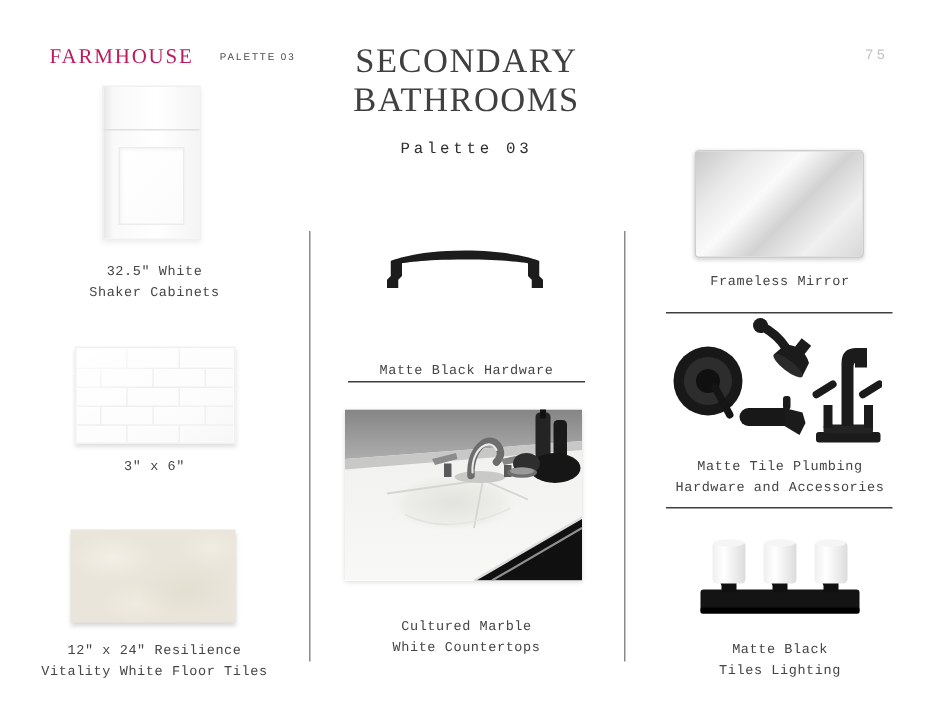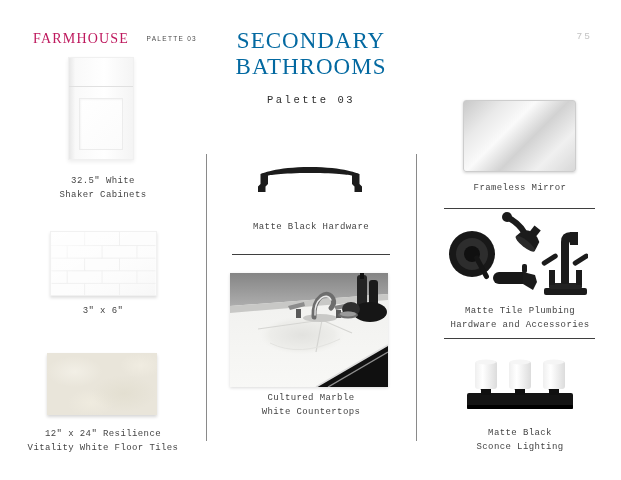--- a/index.html
+++ b/index.html
@@ -5,36 +5,36 @@
   html,body{margin:0;padding:0;background:#ffffff;}
   .board{
     position:relative;width:621px;height:480px;background:#ffffff;overflow:hidden;
     font-family:"Liberation Sans",sans-serif;color:#1d1d1d;
   }
   
   .brand-row{position:absolute;left:33px;top:29px;white-space:nowrap;}
   .brand{font-family:"Liberation Serif",serif;font-size:14px;letter-spacing:1.2px;color:#be185d;}
   .brand-sub{font-family:"Liberation Sans",sans-serif;font-size:6.5px;letter-spacing:1.3px;color:#4a4a4a;margin-left:13px;vertical-align:2px;}
   .title-block{position:absolute;left:211px;top:28px;width:200px;text-align:center;}
-  .title-line{font-family:"Liberation Serif",serif;font-size:23px;line-height:26px;letter-spacing:1px;color:#0369a1;}
+  .title-line{font-family:"Liberation Serif",serif;font-size:23px;line-height:26px;letter-spacing:1px;color:#404040;}
   .subtitle{font-family:"Liberation Mono",monospace;font-size:10.5px;letter-spacing:2.5px;color:#2e2e2e;margin-top:14px;}
   .page-number{position:absolute;right:29px;top:31px;font-family:"Liberation Mono",monospace;font-size:9.5px;letter-spacing:2px;color:#c3c3c3;}
   
   .vrule{position:absolute;width:1px;background:#8a8a8a;}
   .vrule.v1{left:206px;top:154px;height:287px;}
   .vrule.v2{left:416px;top:154px;height:287px;}
   .hrule{position:absolute;height:1px;background:#3f3f3f;}
   .hrule.h1{left:232px;top:254px;width:158px;}
   .hrule.h2{left:444px;top:208px;width:151px;}
   .hrule.h3{left:444px;top:338px;width:151px;}
   
   .caption{position:absolute;text-align:center;font-family:"Liberation Mono",monospace;
     font-size:9px;line-height:13.5px;letter-spacing:0.4px;color:#454545;white-space:nowrap;}
   .cap-left{left:13px;width:180px;}
-  .cap-center{left:221px;width:180px;}
+  .cap-center{left:221px;width:180px;margin-top:20px;}
   .cap-right{left:430px;width:180px;font-family:Liberation Mono, monospace;}
   
   .cabinet{
     position:absolute;left:68px;top:57px;width:66px;height:103px;
     background:linear-gradient(90deg,#e7e7e7 0,#f9f9f9 10%,#ffffff 55%,#f4f4f4 100%);
     border:1px solid #f0f0f0;box-shadow:0 2px 4px rgba(0,0,0,0.07);box-sizing:border-box;
   }
   .cabinet .drawer-line{position:absolute;left:0;right:0;top:28px;height:1px;background:#e0e0e0;}
   .cabinet .door-panel{
     position:absolute;left:10px;right:10px;top:40px;bottom:9px;
@@ -274,16 +274,16 @@
           <path d="M0,36 Q-6,32 -4,28" stroke="#161616" stroke-width="3" fill="none"></path>
           <rect x="-5" y="30" width="10" height="8" fill="#101010"></rect>
           <rect x="-11" y="4" width="22" height="28" rx="3" fill="url(#shade)"></rect>
           <ellipse cx="0" cy="5" rx="10" ry="2.5" fill="#f5f5f5"></ellipse>
         </g>
       </g>
     </svg>
   </div>
   <div class="caption cap-right" style="top:427px">
     <div>Matte Black</div>
-    <div>Sconce Lighting</div>
+    <div>Tiles Lighting</div>
   </div>
 
 </div>
 
 </body></html>

